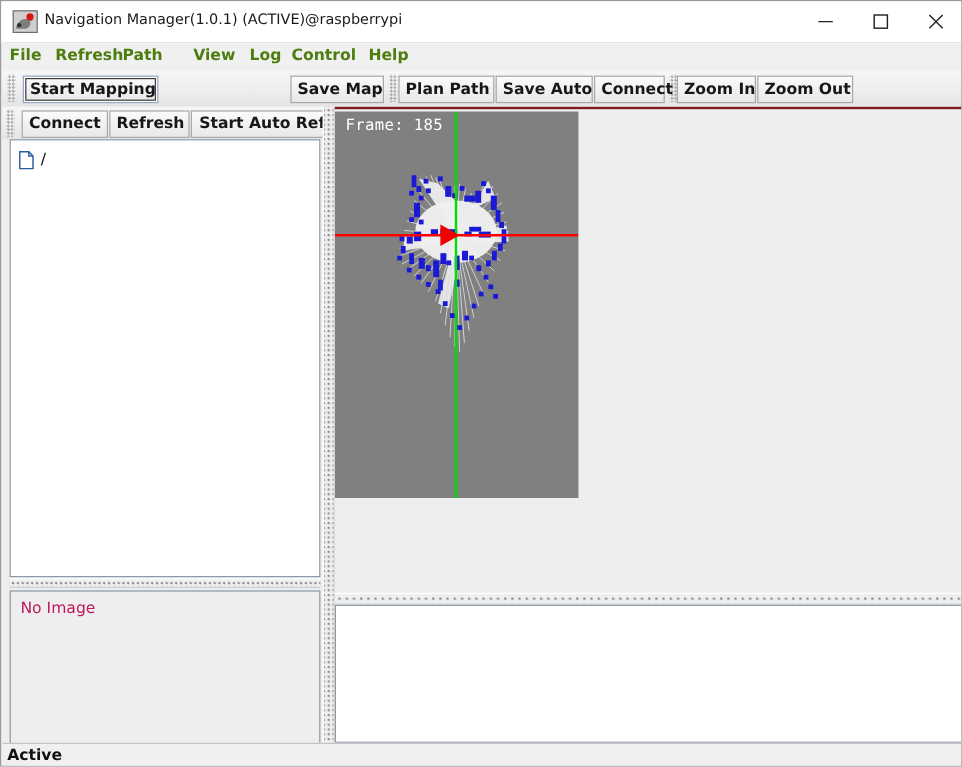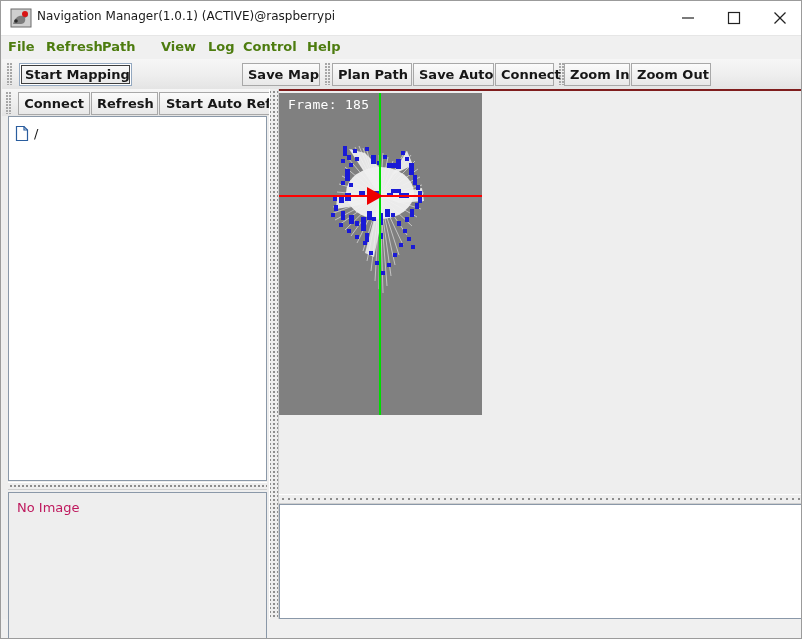--- a/index.html
+++ b/index.html
@@ -571,14 +571,17 @@
       </div>
 
       <div class="h-split-right"></div>
 
       <div class="log-panel">
         <span></span>
       </div>
     </div>
   </div>
 
+  <div class="statusbar">
+    <span class="status-text">Active</span>
+  </div>
 
 </div>
 
 </body></html>

